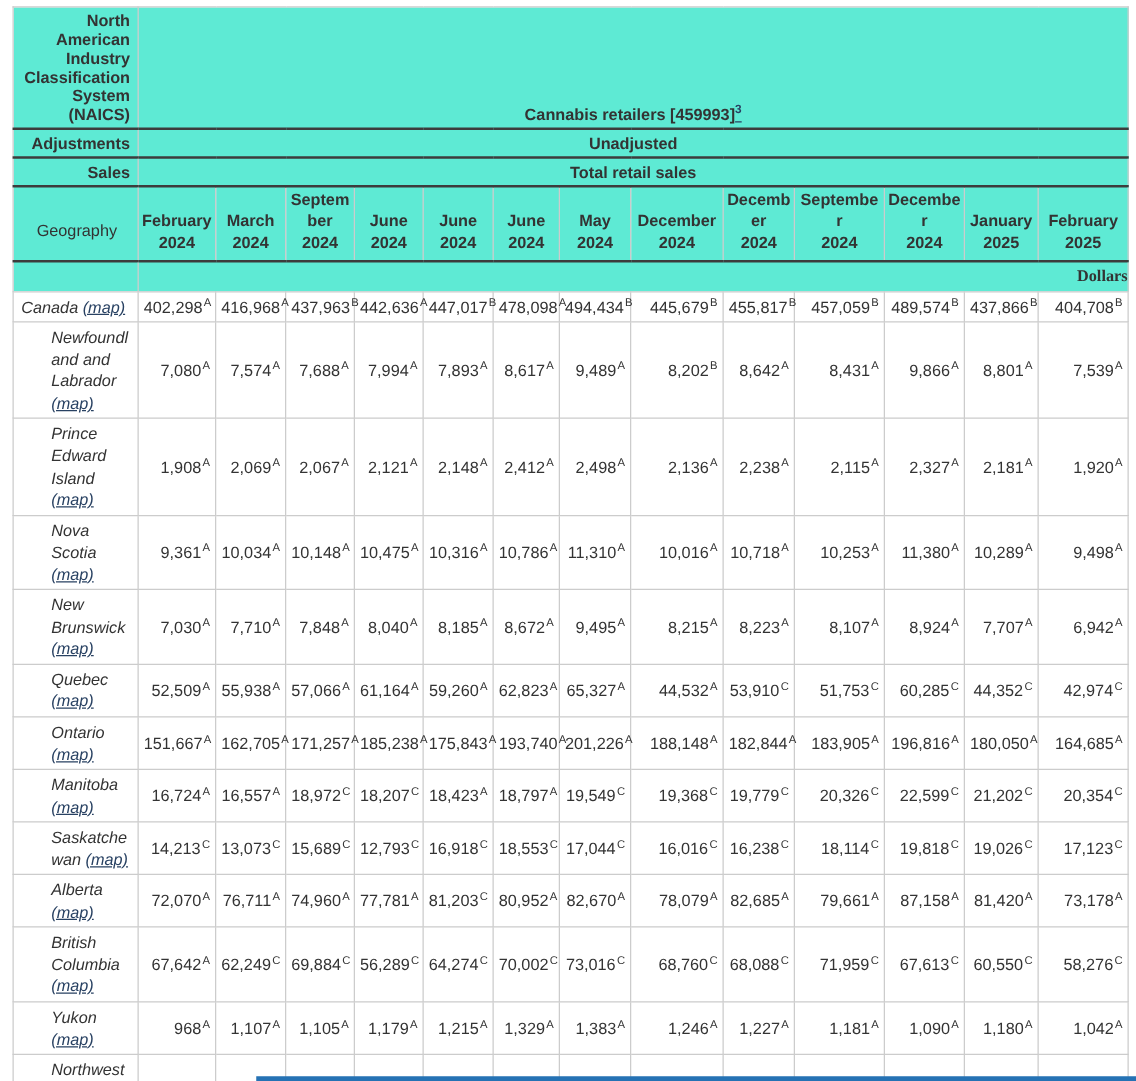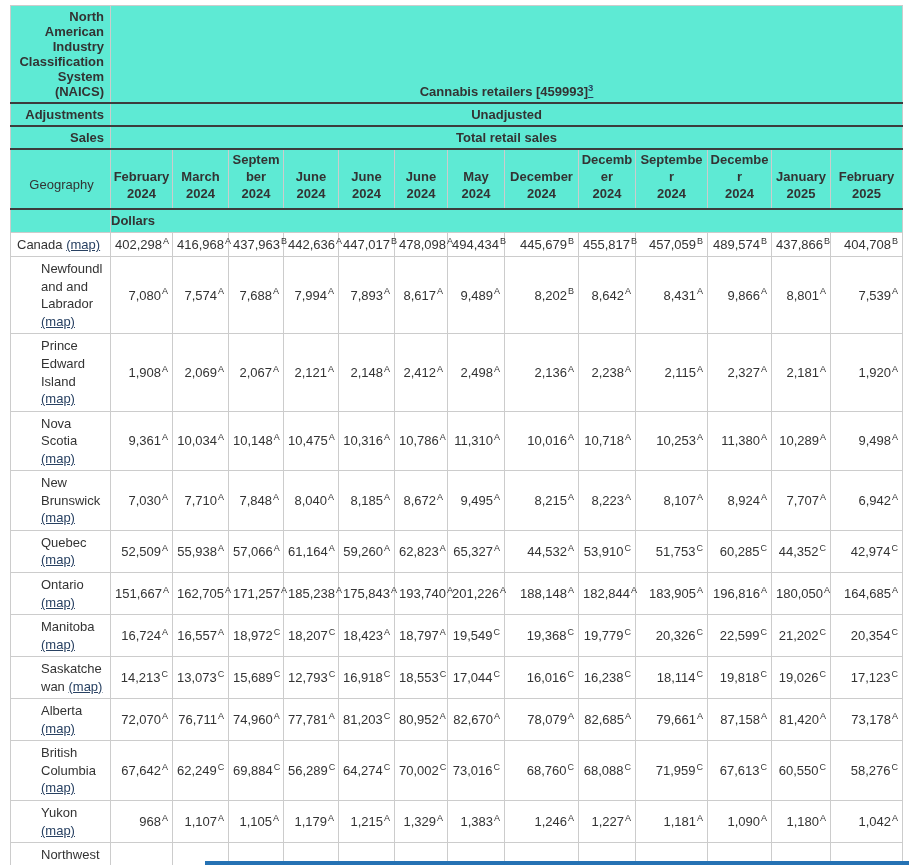--- a/index.html
+++ b/index.html
@@ -14,23 +14,23 @@
   
   .hdr{background:#5eead4;}
   tr.darkline th, tr.darkline td{border-bottom:2px solid #3c3c3c;}
   tr.naics th, tr.naics td{vertical-align:bottom;}
   .lblhead{text-align:right;font-weight:bold;padding-right:6px;}
   .spanval{text-align:center;font-weight:bold;}
   .fn{color:var(--link,#284162);text-decoration:underline;font-weight:bold;}
   .fn sup{font-size:9.5px;}
   th.geohead{text-align:center;vertical-align:bottom;font-weight:normal;padding-left:6px;padding-bottom:16px;}
   th.month{text-align:center;font-weight:bold;vertical-align:bottom;padding:2px 2px 5px;line-height:1.3;}
-  .unit{text-align:left;font-weight:bold;padding:3px 0 4px;}
+  .unit{text-align:right;font-weight:bold;padding:3px 0 4px;font-family:Liberation Serif, serif;}
   
-  tbody th.geo{background:#fff;font-weight:normal;text-align:left;vertical-align:middle;padding:3px 3px 3px 6px;line-height:1.35;}
+  tbody th.geo{background:#fff;font-weight:normal;text-align:left;vertical-align:middle;padding:3px 3px 3px 6px;line-height:1.35;font-style:italic;}
   tbody th.geo.ind{padding-left:30px;}
   td.num{text-align:right;vertical-align:middle;white-space:nowrap;padding-right:4px;}
   sup.q{font-size:9px;line-height:0;margin-left:1px;}
   a.maplink{color:var(--link,#284162);text-decoration:underline;}
   tr.lastrow th, tr.lastrow td{border-bottom:2px solid #3c3c3c;}
   
   .bottom-bar{position:absolute;bottom:0;left:205px;right:0;height:4px;background:var(--accent,#2572b4);}
 </style>
 </head>
 <body>

